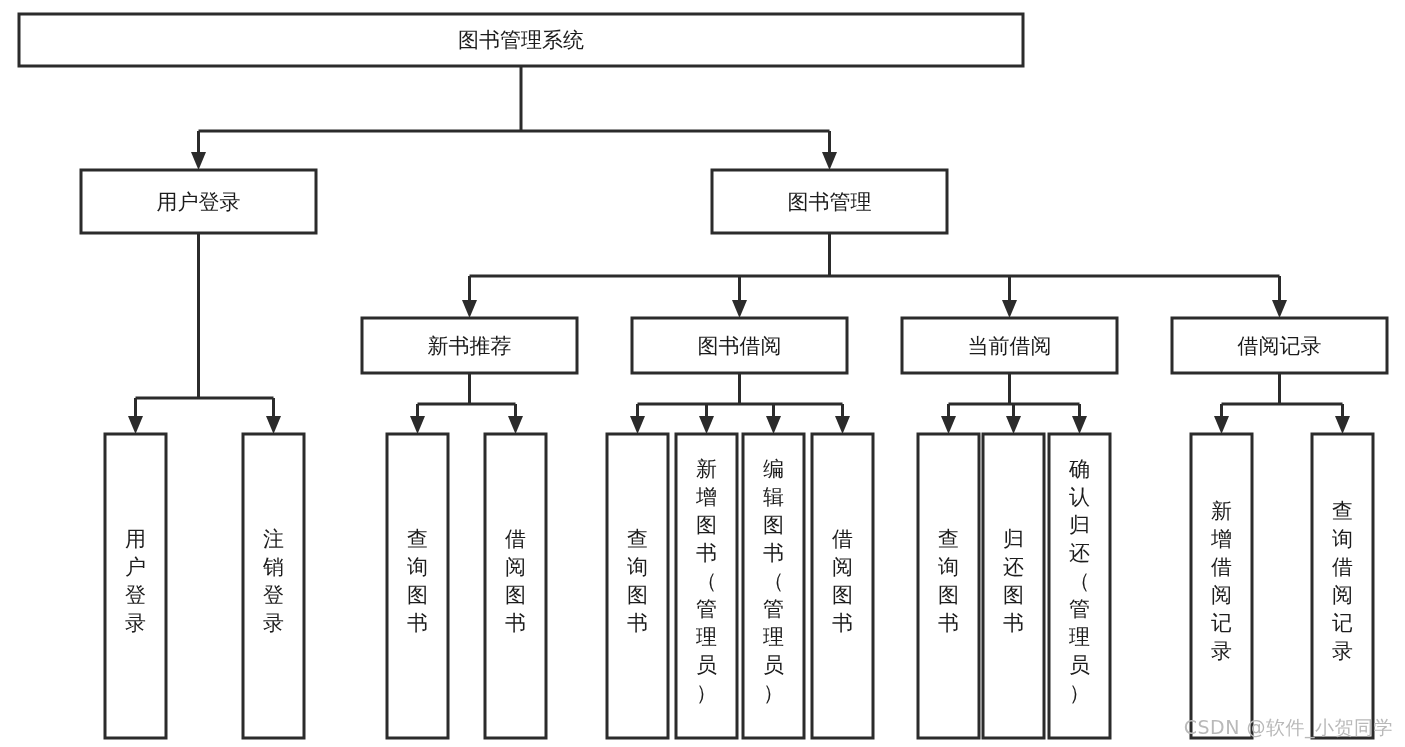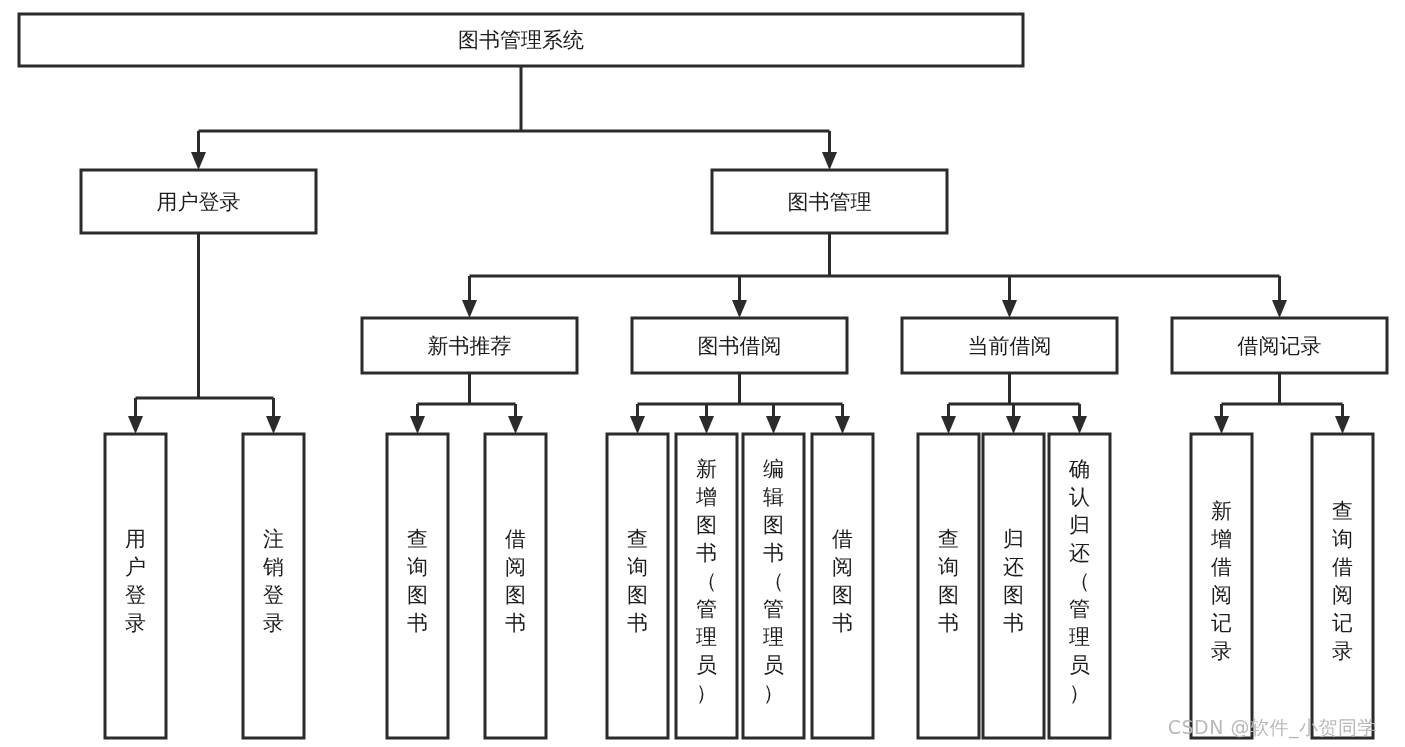--- a/index.html
+++ b/index.html
@@ -51,21 +51,21 @@
     stroke-width: 3;
     fill: none;
     stroke-linecap: butt;
   }
   .edge-arrow {
     fill: #2b2b2b;
     stroke: none;
   }
   .watermark-text {
     position: absolute;
-    right: 28px;
+    right: 12px;
     bottom: 6px;
     font-family: "DejaVu Sans", "Liberation Sans", sans-serif;
     font-size: 19px;
     color: #b9b9b9;
     white-space: nowrap;
     letter-spacing: 0.5px;
     user-select: none;
   }
 </style>
 </head>

